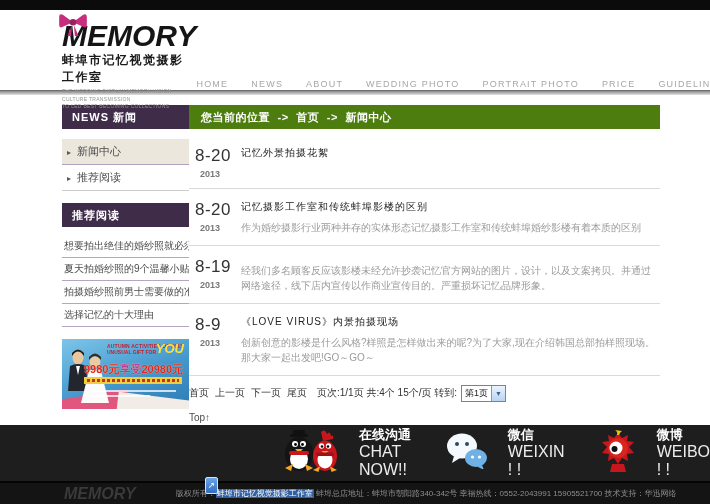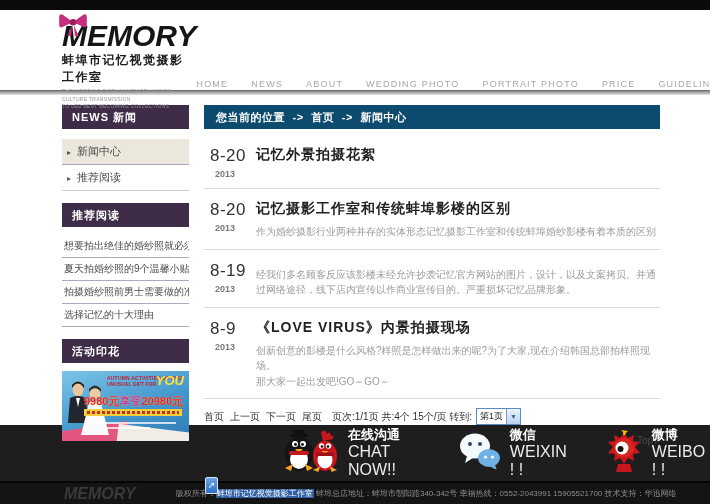--- a/index.html
+++ b/index.html
@@ -20,21 +20,21 @@
   .logo-sub { font-size:12px; font-weight:bold; color:#1b1b1b; letter-spacing:1.5px; margin-top:1px; }
   .logo-tag { font-size:5px; color:#949494; letter-spacing:.3px; line-height:1.5; margin-top:2px; white-space:pre-line; }
   .bow { position:absolute; left:-3px; top:3px; }
   .nav { display:flex; gap:23px; margin-top:69px; height:14px; }
   .nav-item { font-size:9px; color:#a7a7a7; letter-spacing:1.2px; cursor:pointer; white-space:nowrap; }
 
   
   .divider { height:5px; background:linear-gradient(#888888,#e2e2e2); border-top:1px solid #6f6f6f; }
 
   
-  .main-wrap { width:598px; margin-left:62px; height:330px; padding-top:10px; display:flex; gap:15px; }
+  .main-wrap { width:598px; margin-left:62px; height:330px; padding-top:10px; display:flex; }
   .side { width:127px; flex:none; }
   .side-header { height:24px; line-height:24px; background:#3e2c49; color:#fff; font-size:11px; font-weight:bold; letter-spacing:1px; padding-left:10px; }
   .menu { margin:10px 0 12px; }
   .menu-item { height:26px; line-height:25px; font-size:11px; color:#4a4a4a; padding-left:5px; border-bottom:1px solid #cccccc; cursor:pointer; }
   .menu-item.active { background:#ece7dd; border-bottom:1px solid #b1a3bf; }
   .bullet { display:inline-block; font-size:8px; color:#555; margin-right:6px; }
   .bullet::before { content:"\25B8"; }
   .rec-list { margin:8px 0 12px; }
   .rec-item { font-size:10px; color:#4b4b4b; padding:4px 0 4px 2px; border-bottom:1px solid #b2a6c0; cursor:pointer; white-space:nowrap; overflow:hidden; }
 
@@ -50,47 +50,47 @@
   .b-price { position:absolute; left:22px; top:23px; font-size:11px; font-weight:bold; color:#e8231f;
              text-shadow:0 0 1px #ffeea0; white-space:nowrap; }
   .b-price .mid { color:#b93f98; }
   .b-strip { position:absolute; left:22px; top:38px; width:98px; height:7px; background:#f2cf3a; }
   .b-strip i { display:block; height:3px; margin:2px 3px 0; background:repeating-linear-gradient(90deg,#c23028 0 3px,transparent 3px 5px); }
   .b-wline { position:absolute; left:30px; height:2px; background:rgba(255,255,255,.75); }
   .b-w1 { top:51px; width:84px; } .b-w2 { top:56px; width:58px; }
 
   
   .content { flex:1; }
-  .breadcrumb { height:24px; line-height:24px; background:#0c4a6e; color:#fff; font-size:11px; font-weight:bold; padding-left:12px; letter-spacing:.5px; }
+  .breadcrumb { height:24px; line-height:24px; background:#4d7c0f; color:#fff; font-size:11px; font-weight:bold; padding-left:12px; letter-spacing:.5px; }
   .breadcrumb span { margin-right:4px; }
   .crumb-link { cursor:pointer; }
   .news-list { margin-top:6px; }
   .news-item { display:flex; padding:11px 0 9px; border-bottom:1px solid #d9d9d9; }
   .date-col { width:48px; flex:none; padding-left:6px; }
   .n-date { font-size:17px; color:#333; letter-spacing:.5px; }
   .n-year { font-size:9px; font-weight:bold; color:#787878; margin-top:3px; padding-left:5px; }
   .item-body { flex:1; padding-left:4px; }
-  .n-title { font-size:14px; font-weight:bold; color:#222; letter-spacing:1px; cursor:pointer; }
+  .n-title { font-size:10px; font-weight:normal; color:#222; letter-spacing:1px; cursor:pointer; }
   .n-summary { font-size:10px; color:#9b9b9b; margin-top:6px; line-height:1.55; white-space:pre-line; }
 
   .pagination { margin-top:9px; font-size:10px; color:#333; display:flex; align-items:center; }
   .pg-link { margin-right:6px; cursor:pointer; }
   .pg-info { margin:0 4px 0 4px; }
   .page-select { display:inline-flex; align-items:center; height:17px; border:1px solid #5a8ac5; background:#fff; cursor:pointer; }
   .page-select .val { font-size:9px; color:#222; padding:0 3px; }
   .page-select .arrow { width:14px; height:15px; background:linear-gradient(#eaf3fd,#b9d4f1); border-left:1px solid #7f9db9;
                         color:#44658f; font-size:7px; display:flex; align-items:center; justify-content:center; }
   .page-select .arrow::before { content:"\25BC"; }
-  .top-row { text-align:right; font-size:10px; color:#4a4a4a; margin-top:10px; padding-right:2px; }
+  .top-row { text-align:left; font-size:10px; color:#4a4a4a; margin-top:10px; padding-right:2px; }
   .top-link { cursor:pointer; }
 
   
   .social { height:56px; background:#1e1e1e; display:flex; align-items:center; padding-left:281px; gap:34px; }
   .soc { display:flex; align-items:center; gap:9px; cursor:pointer; }
-  .soc-txt { display:flex; flex-direction:column; }
+  .soc-txt { display:flex; flex-direction:column;margin-left:11px; }
   .soc-title { font-size:13px; font-weight:bold; color:#ffffff; line-height:1.25; }
   .soc-sub { font-size:16px; color:#ececec; }
 
   
   .bottombar { height:23px; background:#141414; border-top:2px solid #050505; display:flex; align-items:center; }
   .foot-logo { margin-left:64px; font-size:16px; font-weight:bold; font-style:italic; color:#3a3a3a; letter-spacing:0; }
   .foot-text { margin-left:40px; font-size:8px; color:#8d8d8d; white-space:nowrap; }
   .studio-hl { background:#3161a3; color:#fff; padding:0 1px; }
   .accel-icon { position:absolute; left:205px; top:477px; width:13px; height:17px;
                 background:linear-gradient(#6aa5e8,#2f6fc4); border:1px solid #d5e3f4; border-radius:2px;
@@ -140,21 +140,20 @@
       <div class="menu-item active"><span class="bullet"></span><span>新闻中心</span></div>
       <div class="menu-item"><span class="bullet"></span><span>推荐阅读</span></div>
     </div>
     <div class="side-header">推荐阅读</div>
     <div class="rec-list">
       <div class="rec-item">想要拍出绝佳的婚纱照就必须知</div>
       <div class="rec-item">夏天拍婚纱照的9个温馨小贴士</div>
       <div class="rec-item">拍摄婚纱照前男士需要做的准备</div>
       <div class="rec-item">选择记忆的十大理由</div>
     </div>
-    <div class="side-header">活动印花</div>
     <div class="banner">
       <span class="wedge-pink"></span>
       <span class="wedge-white"></span>
       <span class="couple">
         <svg width="46" height="56" viewBox="0 0 46 56">
           <path d="M9 9 Q15 1 21 9 L21 6 Q15 -1 9 6 Z" fill="#241a12"></path>
           <ellipse cx="15" cy="11" rx="5.5" ry="6.5" fill="#e9c69e"></ellipse>
           <path d="M7 19 Q15 15 23 19 L25 44 L5 44 Z" fill="#23262e"></path>
           <path d="M13 19 L15 28 L17 19 Z" fill="#ffffff"></path>
           <circle cx="32" cy="15" r="5.5" fill="#eccaa2"></circle>

